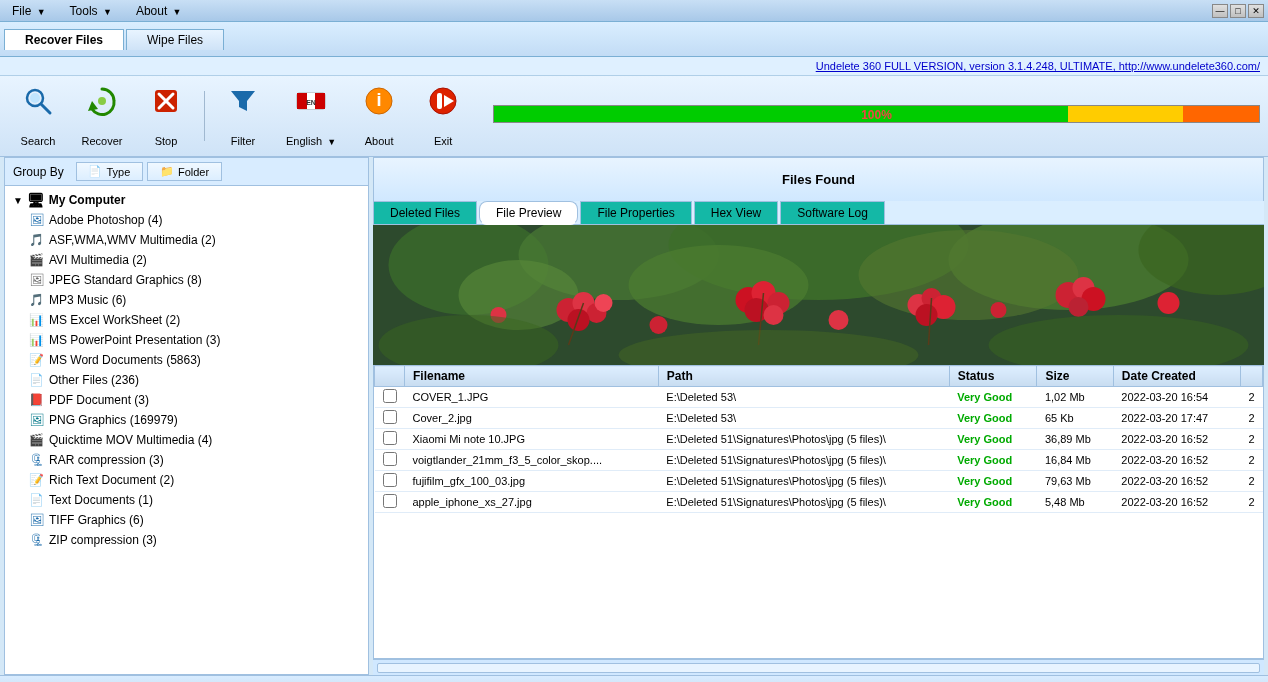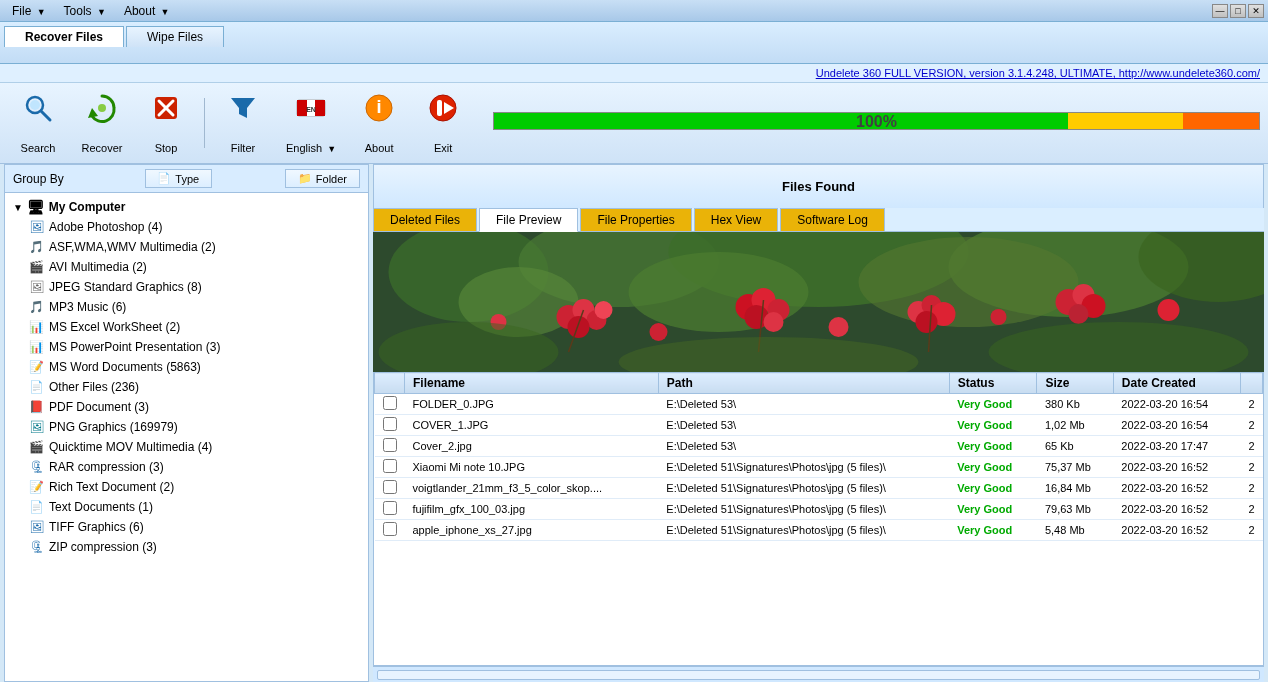--- a/index.html
+++ b/index.html
@@ -1,78 +1,78 @@
 <!DOCTYPE html>
 <html><head>
   <meta charset="utf-8">
   <style>
     * { box-sizing: border-box; margin: 0; padding: 0; }
     body { font-family: 'Segoe UI', Tahoma, Arial, sans-serif; font-size: 12px; background: #d4e8f7; overflow: hidden; width: 1268px; height: 682px; }
     
     
     #title-bar { background: linear-gradient(to bottom, #c8dff5, #a8c8e8); height: 22px; display: flex; align-items: center; padding: 0 4px; border-bottom: 1px solid #7aafd4; }
-    #menu-bar { display: flex; align-items: center; gap: 2px; flex: 1; }
+    #menu-bar { display: flex; align-items: center; gap: 8px; flex: 1; }
     .menu-item { padding: 2px 8px; font-size: 12px; cursor: pointer; color: #000; }
     .menu-arrow { font-size: 9px; margin-left: 2px; }
     #win-controls { display: flex; gap: 2px; }
     .win-btn { width: 16px; height: 14px; border: 1px solid #888; background: linear-gradient(to bottom, #e0e0e0, #c0c0c0); font-size: 9px; display: flex; align-items: center; justify-content: center; cursor: pointer; }
     
     
-    #tab-bar { background: linear-gradient(to bottom, #daeeff, #c2dcf5); display: flex; align-items: flex-end; padding: 4px 4px 16px; border-bottom: 1px solid #7aafd4; height: 42px; }
+    #tab-bar { background: linear-gradient(to bottom, #daeeff, #c2dcf5); display: flex; align-items: flex-end; padding: 4px 4px 6px; border-bottom: 1px solid #7aafd4; height: 35px; }
     .main-tab { padding: 3px 20px; border: 1px solid #7aafd4; border-bottom: none; cursor: pointer; font-size: 12px; background: linear-gradient(to bottom, #e8f4ff, #cfe3f7); margin-right: 2px; }
     .main-tab.active { background: white; font-weight: bold; }
     
     
     #link-bar { background: #dff0ff; padding: 2px 8px; border-bottom: 1px solid #b0cfe8; text-align: right; }
     #link-bar a { color: #0000cc; text-decoration: underline; font-size: 11px; margin-left: 45px; }
     
     
     #toolbar { background: linear-gradient(to bottom, #e8f4ff, #cfe3f7); display: flex; align-items: center; padding: 4px 8px; border-bottom: 1px solid #a0c0e0; gap: 4px; }
     .tool-btn { display: flex; flex-direction: column; align-items: center; padding: 4px 8px; cursor: pointer; border: 1px solid transparent; min-width: 60px; }
     .tool-icon { width: 32px; height: 32px; display: flex; align-items: center; justify-content: center; font-size: 20px; }
     .tool-label { font-size: 11px; margin-top: 18px; }
     .toolbar-sep { width: 1px; height: 50px; background: #a0b8d0; margin: 0 4px; }
     .arrow-down { font-size: 9px; margin-left: 2px; }
     #progress-bar-container { background: #fff; border: 1px solid #888; height: 18px; position: relative; margin-bottom: 4px; }
     #progress-bar-green { background: #00cc00; height: 100%; width: 75%; position: absolute; left: 0; top: 0; }
     #progress-bar-yellow { background: #ffcc00; height: 100%; width: 15%; position: absolute; left: 75%; top: 0; }
     #progress-bar-orange { background: #ff6600; height: 100%; width: 10%; position: absolute; left: 90%; top: 0; }
-    #progress-text { position: absolute; width: 100%; text-align: center; font-weight: bold; font-size: 16px; line-height: 18px; color: #404040; z-index: 1; }
+    #progress-text { position: absolute; width: 100%; text-align: center; font-weight: bold; font-size: 12px; line-height: 18px; color: #ef4444; z-index: 1; }
     #progress-info { display: flex; justify-content: space-between; }
     #drives-info { font-size: 11px; }
     #status-info { font-size: 11px; }
     #status-info span { font-weight: bold; }
     
     
     #main-layout { display: flex; height: calc(682px - 22px - 30px - 20px - 70px - 22px); }
     
     
     #left-panel { width: 365px; background: white; border: 1px solid #a0c0e0; margin: 0 0 0 4px; overflow-y: auto; flex-shrink: 0; }
-    #group-by-bar { background: #d8ecff; padding: 4px 8px; display: flex; align-items: center; gap: 12px; border-bottom: 1px solid #a0c0e0; justify-content: space-between; }
+    #group-by-bar { background: #d8ecff; padding: 4px 8px; display: flex; align-items: center; gap: 4px; border-bottom: 1px solid #a0c0e0; }
     #group-by-label { font-size: 12px; margin-right: 8px; }
     .group-btn { padding: 2px 12px; border: 1px solid #a0c0e0; background: linear-gradient(to bottom, #f0f8ff, #dceeff); cursor: pointer; font-size: 11px; display: flex; align-items: center; gap: 4px; }
     
     #tree-view { padding: 4px; }
     .tree-root { display: flex; align-items: center; gap: 4px; padding: 2px 4px; cursor: pointer; font-weight: bold; }
     .tree-expand { font-size: 10px; }
     .tree-icon { font-size: 14px; }
     .tree-label { font-size: 12px; }
     .tree-children { margin-left: 16px; }
     .tree-item { display: flex; align-items: center; gap: 4px; padding: 2px 4px; cursor: pointer; }
     .tree-item-icon { width: 16px; height: 16px; display: flex; align-items: center; justify-content: center; font-size: 12px; }
     .tree-item-label { font-size: 12px; }
     
     
     #right-panel { flex: 1; margin: 0 4px 0 4px; display: flex; flex-direction: column; }
     #files-found-header { background: linear-gradient(to bottom, #e8f4ff, #d0e8ff); text-align: center; padding: 14px; font-weight: bold; font-size: 13px; border: 1px solid #a0c0e0; border-bottom: none; }
     
     
     #content-tabs { display: flex; border-bottom: 1px solid #a0c0e0; background: #daeeff; }
-    .content-tab { padding: 4px 16px; cursor: pointer; font-size: 12px; border: 1px solid #a0c0e0; border-bottom: none; margin-right: 2px; background: #eab308; }
-    .content-tab.active { background: white; border-bottom: 1px solid white; margin-bottom: -1px; z-index: 1; }
+    .content-tab { padding: 4px 16px; cursor: pointer; font-size: 12px; border: 1px solid #a0c0e0; border-bottom: none; margin-right: 2px; background: #14b8a6; }
+    .content-tab.active { background: white; border-bottom: 1px solid white; margin-bottom: -1px; z-index: 1; border-radius: 8px; }
     
     
     #preview-area { height: 140px; background: #2a2a2a; overflow: hidden; position: relative; }
     
     
     #file-table-container { flex: 1; overflow-y: auto; border: 1px solid #a0c0e0; border-top: none; background: white; }
     #file-table { width: 100%; border-collapse: collapse; }
     #file-table th { background: linear-gradient(to bottom, #ddeeff, #c8dcf0); border: 1px solid #a0c0e0; padding: 3px 8px; text-align: left; font-size: 12px; position: sticky; top: 0; }
     #file-table td { border-bottom: 1px solid #e0ecf8; padding: 2px 8px; font-size: 11px; }
     .status-good { color: #00aa00; font-weight: bold; }
@@ -370,31 +370,20 @@
             <th style="width:24px;"></th>
             <th>Filename</th>
             <th>Path</th>
             <th>Status</th>
             <th>Size</th>
             <th>Date Created</th>
             <th style="width:16px;"></th>
           </tr>
         </thead>
         <tbody id="file-table-body">
-        <tr>
-    <td>
-      <input type="checkbox" class="file-checkbox" style="">
-    </td>
-    <td>FOLDER_0.JPG</td>
-    <td>E:\Deleted 53\</td>
-    <td class="status-good">Very Good</td>
-    <td>380 Kb</td>
-    <td>2022-03-20 16:54</td>
-    <td>2</td>
-  </tr>
             <tr>
     <td>
       <input type="checkbox" class="file-checkbox" style="">
     </td>
     <td>COVER_1.JPG</td>
     <td>E:\Deleted 53\</td>
     <td class="status-good">Very Good</td>
     <td>1,02 Mb</td>
     <td>2022-03-20 16:54</td>
     <td>2</td>
@@ -410,21 +399,21 @@
     <td>2022-03-20 17:47</td>
     <td>2</td>
   </tr>
             <tr>
     <td>
       <input type="checkbox" class="file-checkbox" style="">
     </td>
     <td>Xiaomi Mi note 10.JPG</td>
     <td>E:\Deleted 51\Signatures\Photos\jpg (5 files)\</td>
     <td class="status-good">Very Good</td>
-    <td>75,37 Mb</td>
+    <td>36,89 Mb</td>
     <td>2022-03-20 16:52</td>
     <td>2</td>
   </tr>
             <tr>
     <td>
       <input type="checkbox" class="file-checkbox" style="">
     </td>
     <td>voigtlander_21mm_f3_5_color_skop....</td>
     <td>E:\Deleted 51\Signatures\Photos\jpg (5 files)\</td>
     <td class="status-good">Very Good</td>

